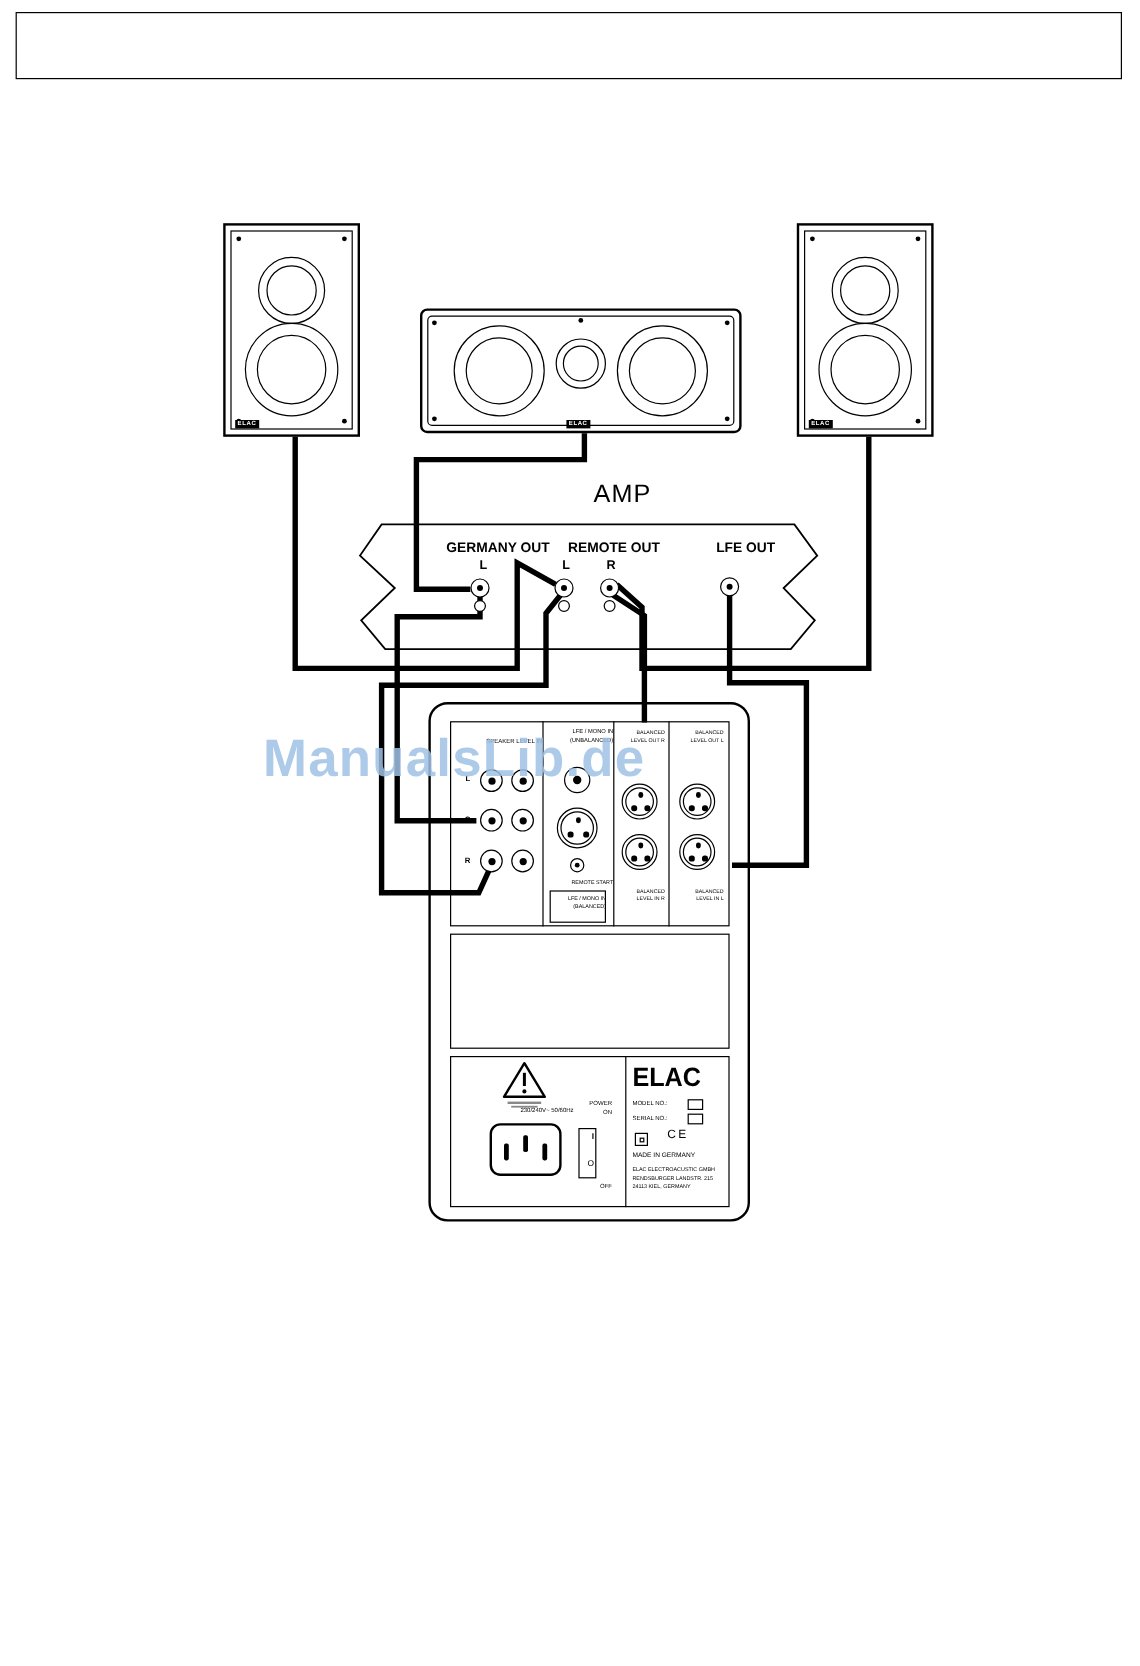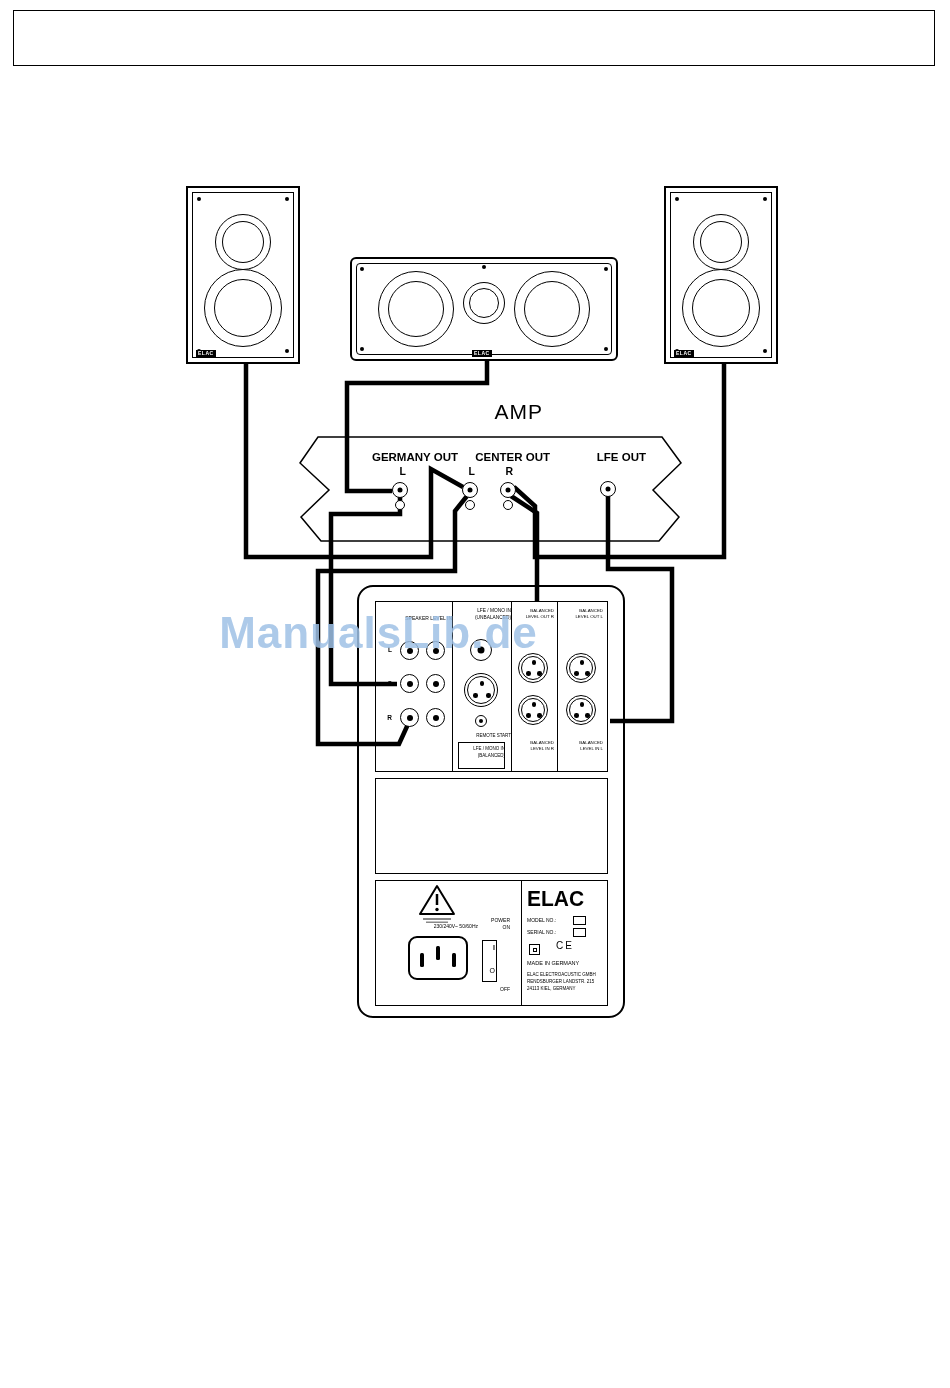--- a/index.html
+++ b/index.html
@@ -103,21 +103,21 @@
     <div class="screw" style="left:8px;top:8px"></div>
     <div class="screw" style="left:252px;top:8px"></div>
     <div class="screw" style="left:8px;top:88px"></div>
     <div class="screw" style="left:252px;top:88px"></div>
     <div class="screw" style="left:130px;top:6px"></div>
     <div class="badge" style="left:120px;top:91px">ELAC</div>
   </div>
 
   <div class="t tc" style="left:443px;top:400px;width:100px;font-size:21px;letter-spacing:1px">AMP</div>
   <div class="t tc" style="left:358px;top:451px;width:100px;font-size:11.5px;font-weight:bold">GERMANY OUT</div>
-  <div class="t tc" style="left:450px;top:451px;width:100px;font-size:11.5px;font-weight:bold">CENTER OUT</div>
+  <div class="t tc" style="left:450px;top:451px;width:100px;font-size:11.5px;font-weight:bold">REMOTE OUT</div>
   <div class="t tc" style="left:562px;top:451px;width:84px;font-size:11.5px;font-weight:bold">LFE OUT</div>
   <div class="t tc" style="left:394px;top:465px;width:12px;font-size:10.5px;font-weight:bold">L</div>
   <div class="t tc" style="left:463px;top:465px;width:12px;font-size:10.5px;font-weight:bold">L</div>
   <div class="t tc" style="left:501px;top:465px;width:12px;font-size:10.5px;font-weight:bold">R</div>
 
   <div class="term" style="left:392px;top:482px">
       <div class="dot d5"></div>
     </div>
   <div class="term" style="left:462px;top:482px">
       <div class="dot d5"></div>

